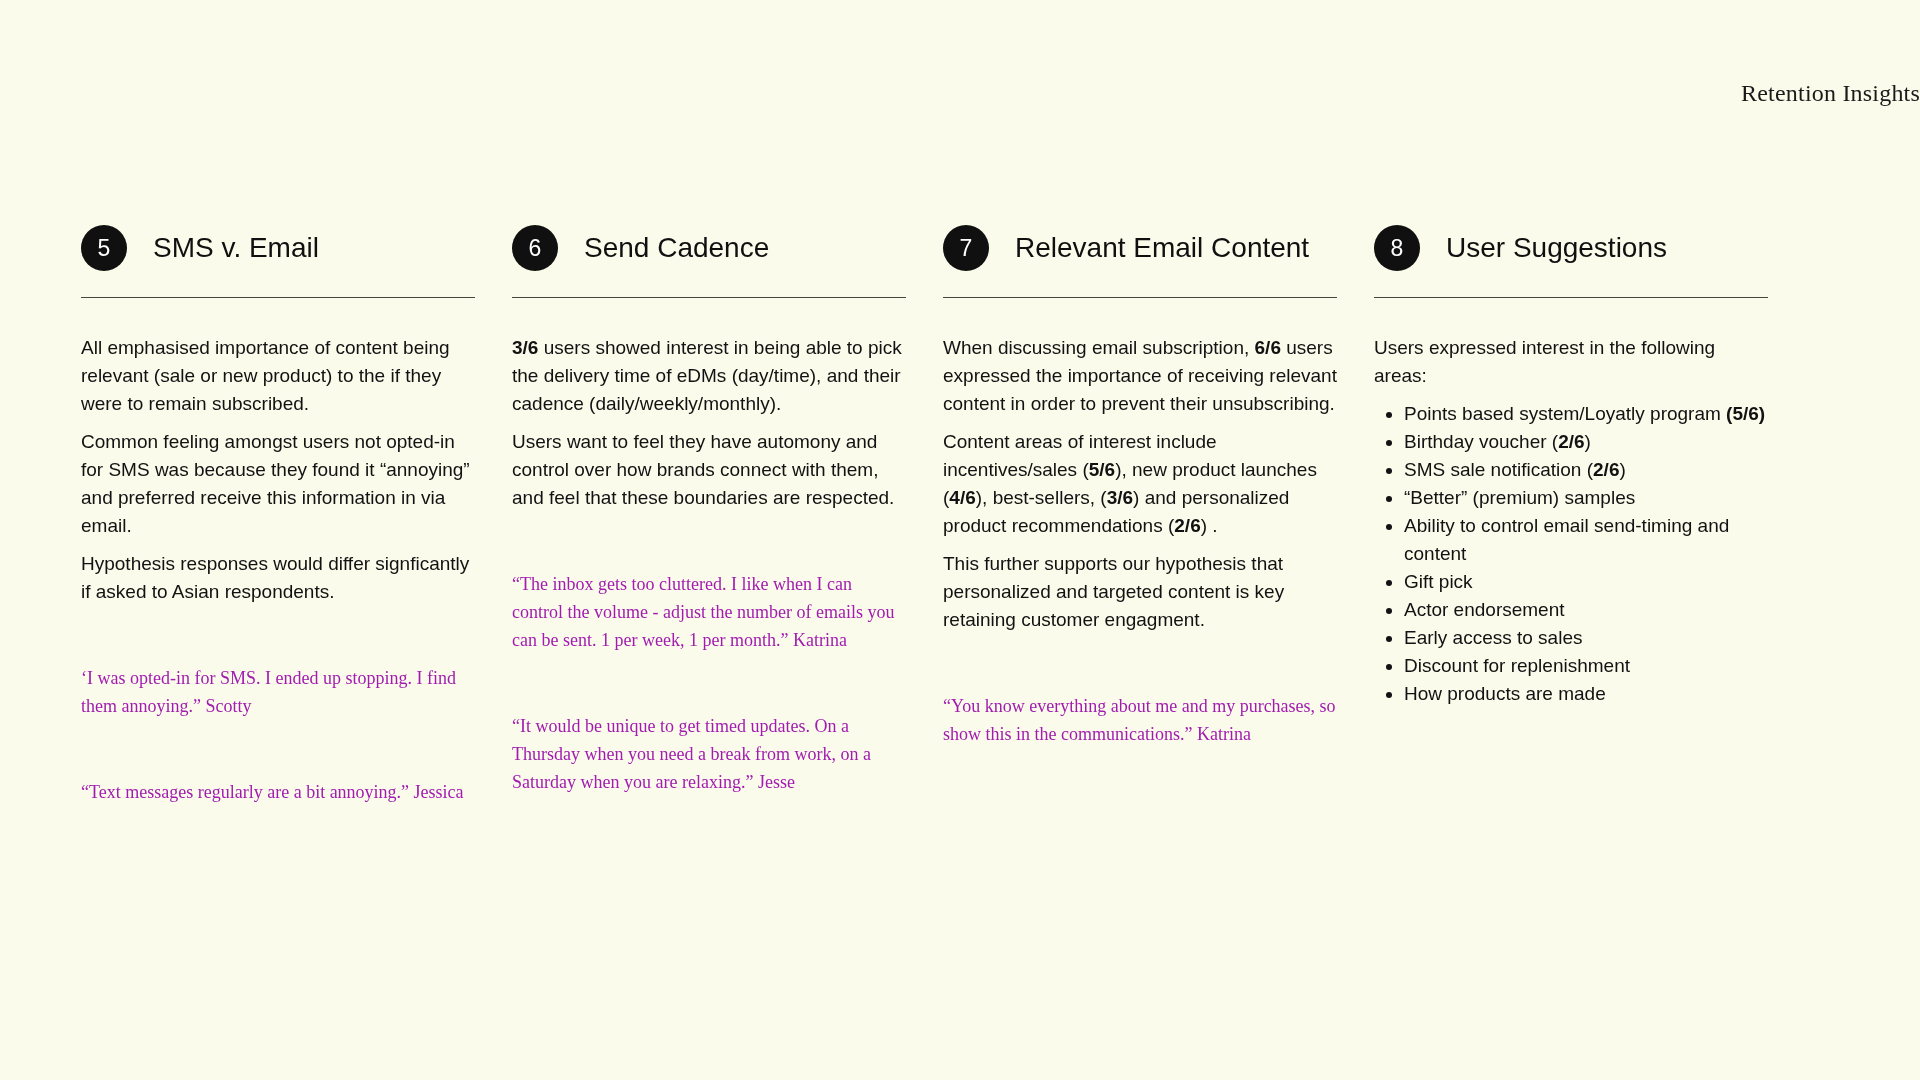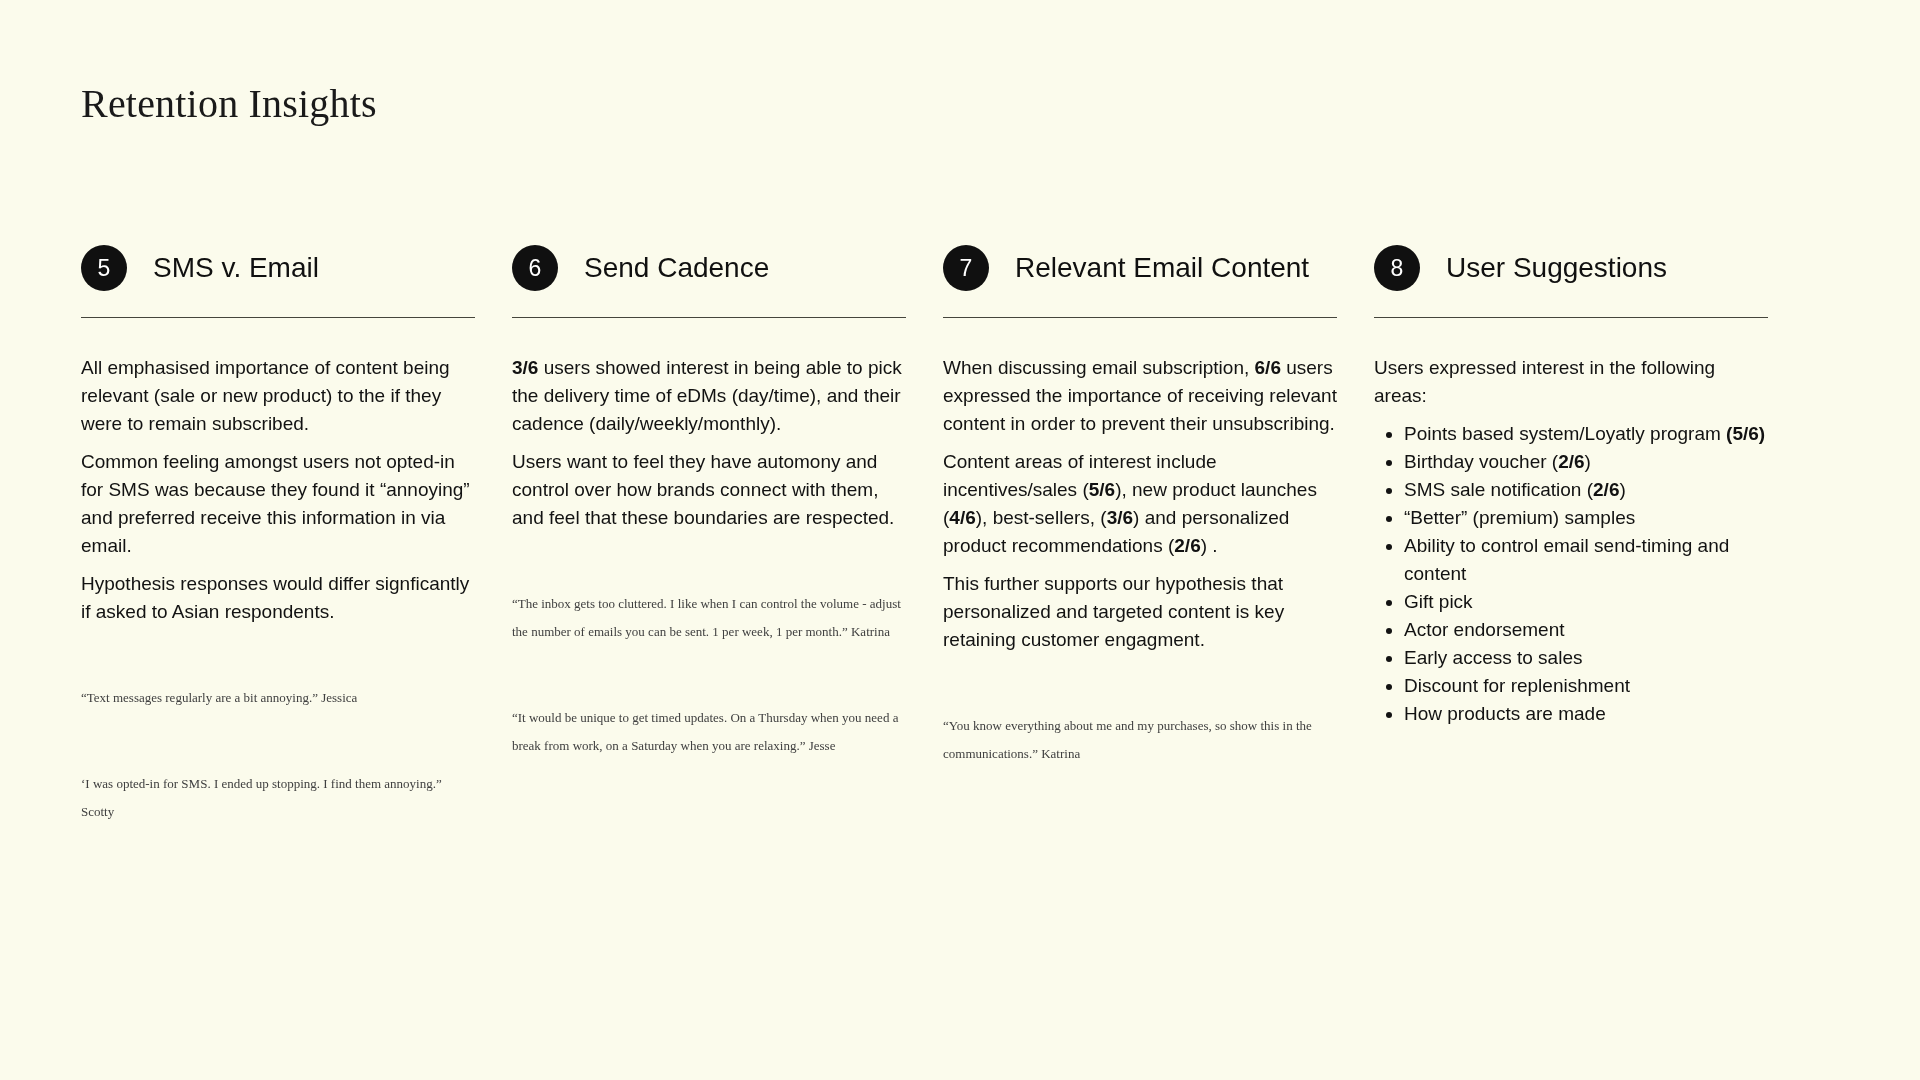--- a/index.html
+++ b/index.html
@@ -6,23 +6,24 @@
   html, body { width: 1920px; height: 1080px; overflow: hidden; }
   body {
     background: #FBFBEC;
     font-family: "Liberation Sans", sans-serif;
     color: #121212;
   }
   .board { padding: 80px 0 0 81px; }
   .page-title {
     font-family: "Liberation Serif", serif;
     font-weight: 400;
-    font-size: 40px;
+    font-size: 24px;
     letter-spacing: 0.2px;
     color: #1a1a1a;
+    text-align: right;
   }
   .columns {
     display: flex;
     gap: 37px;
     margin-top: 118px;
     align-items: flex-start;
   }
   .column { width: 394px; flex: 0 0 394px; }
   .col-header { display: flex; align-items: center; gap: 26px; }
   .badge {
@@ -39,25 +40,25 @@
   .rule {
     border: none;
     border-top: 1.5px solid #45453c;
     margin-top: 26px;
     width: 100%;
   }
   .col-body { margin-top: 36px; font-size: 19px; line-height: 28px; }
   .col-body p.para { margin-bottom: 10px; }
   p.quote {
     font-family: "Liberation Serif", serif;
-    font-size: 13px;
+    font-size: 18px;
     line-height: 28px;
     margin-top: 58px;
     margin-bottom: 10px;
-    color: #404040;
+    color: #a21caf;
   }
   ul.suggestions { padding-left: 30px; }
   ul.suggestions li { margin-bottom: 0; }
   strong { font-weight: 700; }
 </style>
 </head>
 <body style="background: rgb(251, 251, 236);">
 
 <div class="board">
   <h1 class="page-title">Retention Insights</h1>
@@ -65,22 +66,22 @@
       <section class="column">
         <div class="col-header">
           <div class="badge" style="background: rgb(16, 16, 16); color: rgb(255, 255, 255);">5</div>
           <h2 class="heading">SMS v. Email</h2>
         </div>
         <hr class="rule">
         <div class="col-body">
           <p class="para">All emphasised importance of content being relevant (sale or new product) to the if they were to remain subscribed.</p>
           <p class="para">Common feeling amongst users not opted-in for SMS was because they found it “annoying” and preferred receive this information in via email.</p>
           <p class="para">Hypothesis responses would differ signficantly if asked to Asian respondents.</p>
+          <p class="quote">‘I was opted-in for SMS. I ended up stopping. I find them annoying.” Scotty</p>
           <p class="quote">“Text messages regularly are a bit annoying.” Jessica</p>
-          <p class="quote">‘I was opted-in for SMS. I ended up stopping. I find them annoying.” Scotty</p>
         </div>
       </section>
       <section class="column">
         <div class="col-header">
           <div class="badge" style="background: rgb(16, 16, 16); color: rgb(255, 255, 255);">6</div>
           <h2 class="heading">Send Cadence</h2>
         </div>
         <hr class="rule">
         <div class="col-body">
           <p class="para"><strong>3/6</strong> users showed interest in being able to pick the delivery time of eDMs (day/time), and their cadence (daily/weekly/monthly).</p>

